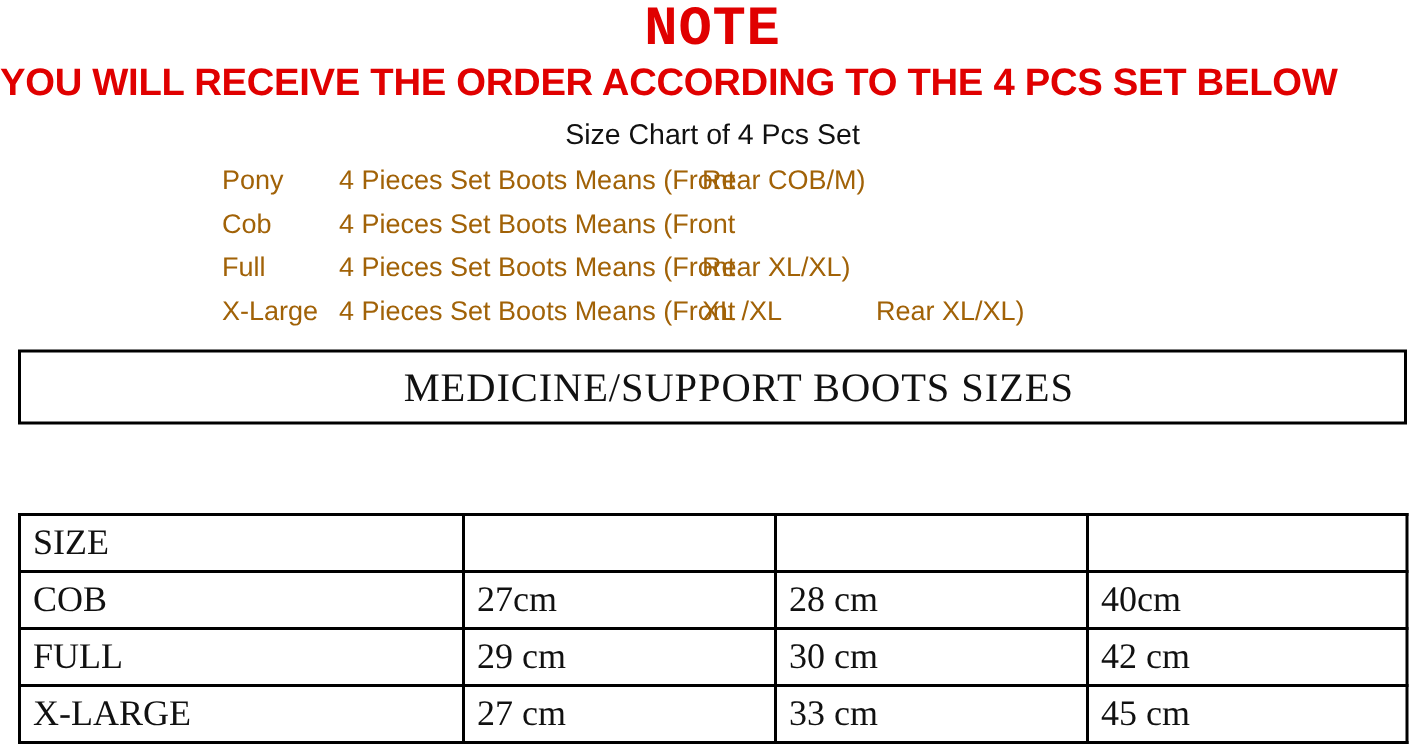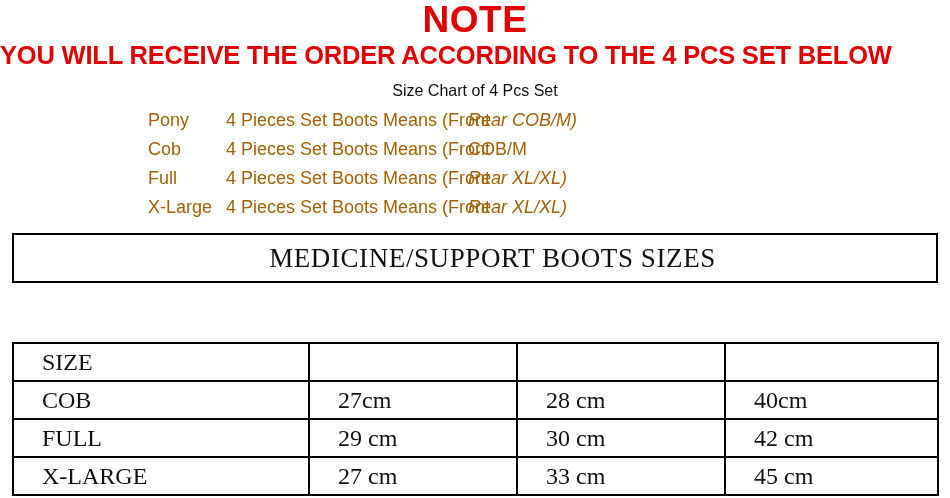--- a/index.html
+++ b/index.html
@@ -18,55 +18,56 @@
 
   
   .note-title {
     text-align: center;
     color: #e00000;
     font-weight: bold;
     font-size: 37px;
     line-height: 40px;
     letter-spacing: 0.5px;
     margin-top: 0px;
+    font-family: Liberation Mono, monospace;
   }
   .note-sub {
     text-align: left;
     color: #e00000;
     font-weight: bold;
     font-size: 25.5px;
     line-height: 30px;
     letter-spacing: -0.2px;
     white-space: nowrap;
   }
 
   
   .chart-title {
     text-align: center;
-    font-size: 16px;
+    font-size: 19px;
     line-height: 26px;
     margin-top: 8px;
     color: #111;
   }
   .set-rows {
     margin: 2px auto 0 auto;
     width: 660px;
     padding-left: 6px;
   }
   .set-row {
     display: flex;
     font-size: 18px;
     line-height: 29px;
     white-space: nowrap;
     color: #a16207;
   }
   .set-row .c-size  { width: 78px; flex: 0 0 78px; }
   .set-row .c-means { width: 242px; flex: 0 0 242px; }
   .set-row .c-front { width: 116px; flex: 0 0 116px; }
-  .set-row .c-rear  { flex: 1 1 auto; font-style: italic; }
+  .set-row .c-rear  { flex: 1 1 auto; }
 
   
   .banner {
     margin: 11px 12px 0 12px;
     border: 2px solid #000;
     height: 46px;
     display: flex;
     align-items: center;
     justify-content: center;
     padding-left: 35px;
@@ -83,21 +84,21 @@
     position: absolute;
     left: 12px;
     top: 342px;
     width: 925px;
     border-collapse: collapse;
     table-layout: fixed;
   }
   .sizes-table td {
     border: 2px solid #000;
     height: 36px;
-    padding: 0 0 0 28px;
+    padding: 0 0 0 8px;
     font-family: "Liberation Serif", serif;
     font-size: 24px;
     color: #111;
     vertical-align: middle;
   }
   .sizes-table col.c1 { width: 296px; }
   .sizes-table col.c2 { width: 208px; }
   .sizes-table col.c3 { width: 208px; }
   .sizes-table col.c4 { width: 213px; }
 </style>
@@ -113,30 +114,30 @@
 
 <div class="set-rows">
   <div class="set-row">
     <span class="c-size">Pony</span>
     <span class="c-means">4 Pieces Set Boots Means (Front</span>
     <span class="c-rear">Rear COB/M)</span>
   </div>
   <div class="set-row">
     <span class="c-size">Cob</span>
     <span class="c-means">4 Pieces Set Boots Means (Front</span>
-    <span class="c-front">COB/M</span>
   </div>
   <div class="set-row">
     <span class="c-size">Full</span>
     <span class="c-means">4 Pieces Set Boots Means (Front</span>
     <span class="c-rear">Rear XL/XL)</span>
   </div>
   <div class="set-row">
     <span class="c-size">X-Large</span>
     <span class="c-means">4 Pieces Set Boots Means (Front</span>
+    <span class="c-front">XL /XL</span>
     <span class="c-rear">Rear XL/XL)</span>
   </div>
 </div>
 
 <div class="banner">
   <span class="banner-text">MEDICINE/SUPPORT BOOTS SIZES</span>
 </div>
 
 <table class="sizes-table">
   <colgroup>

